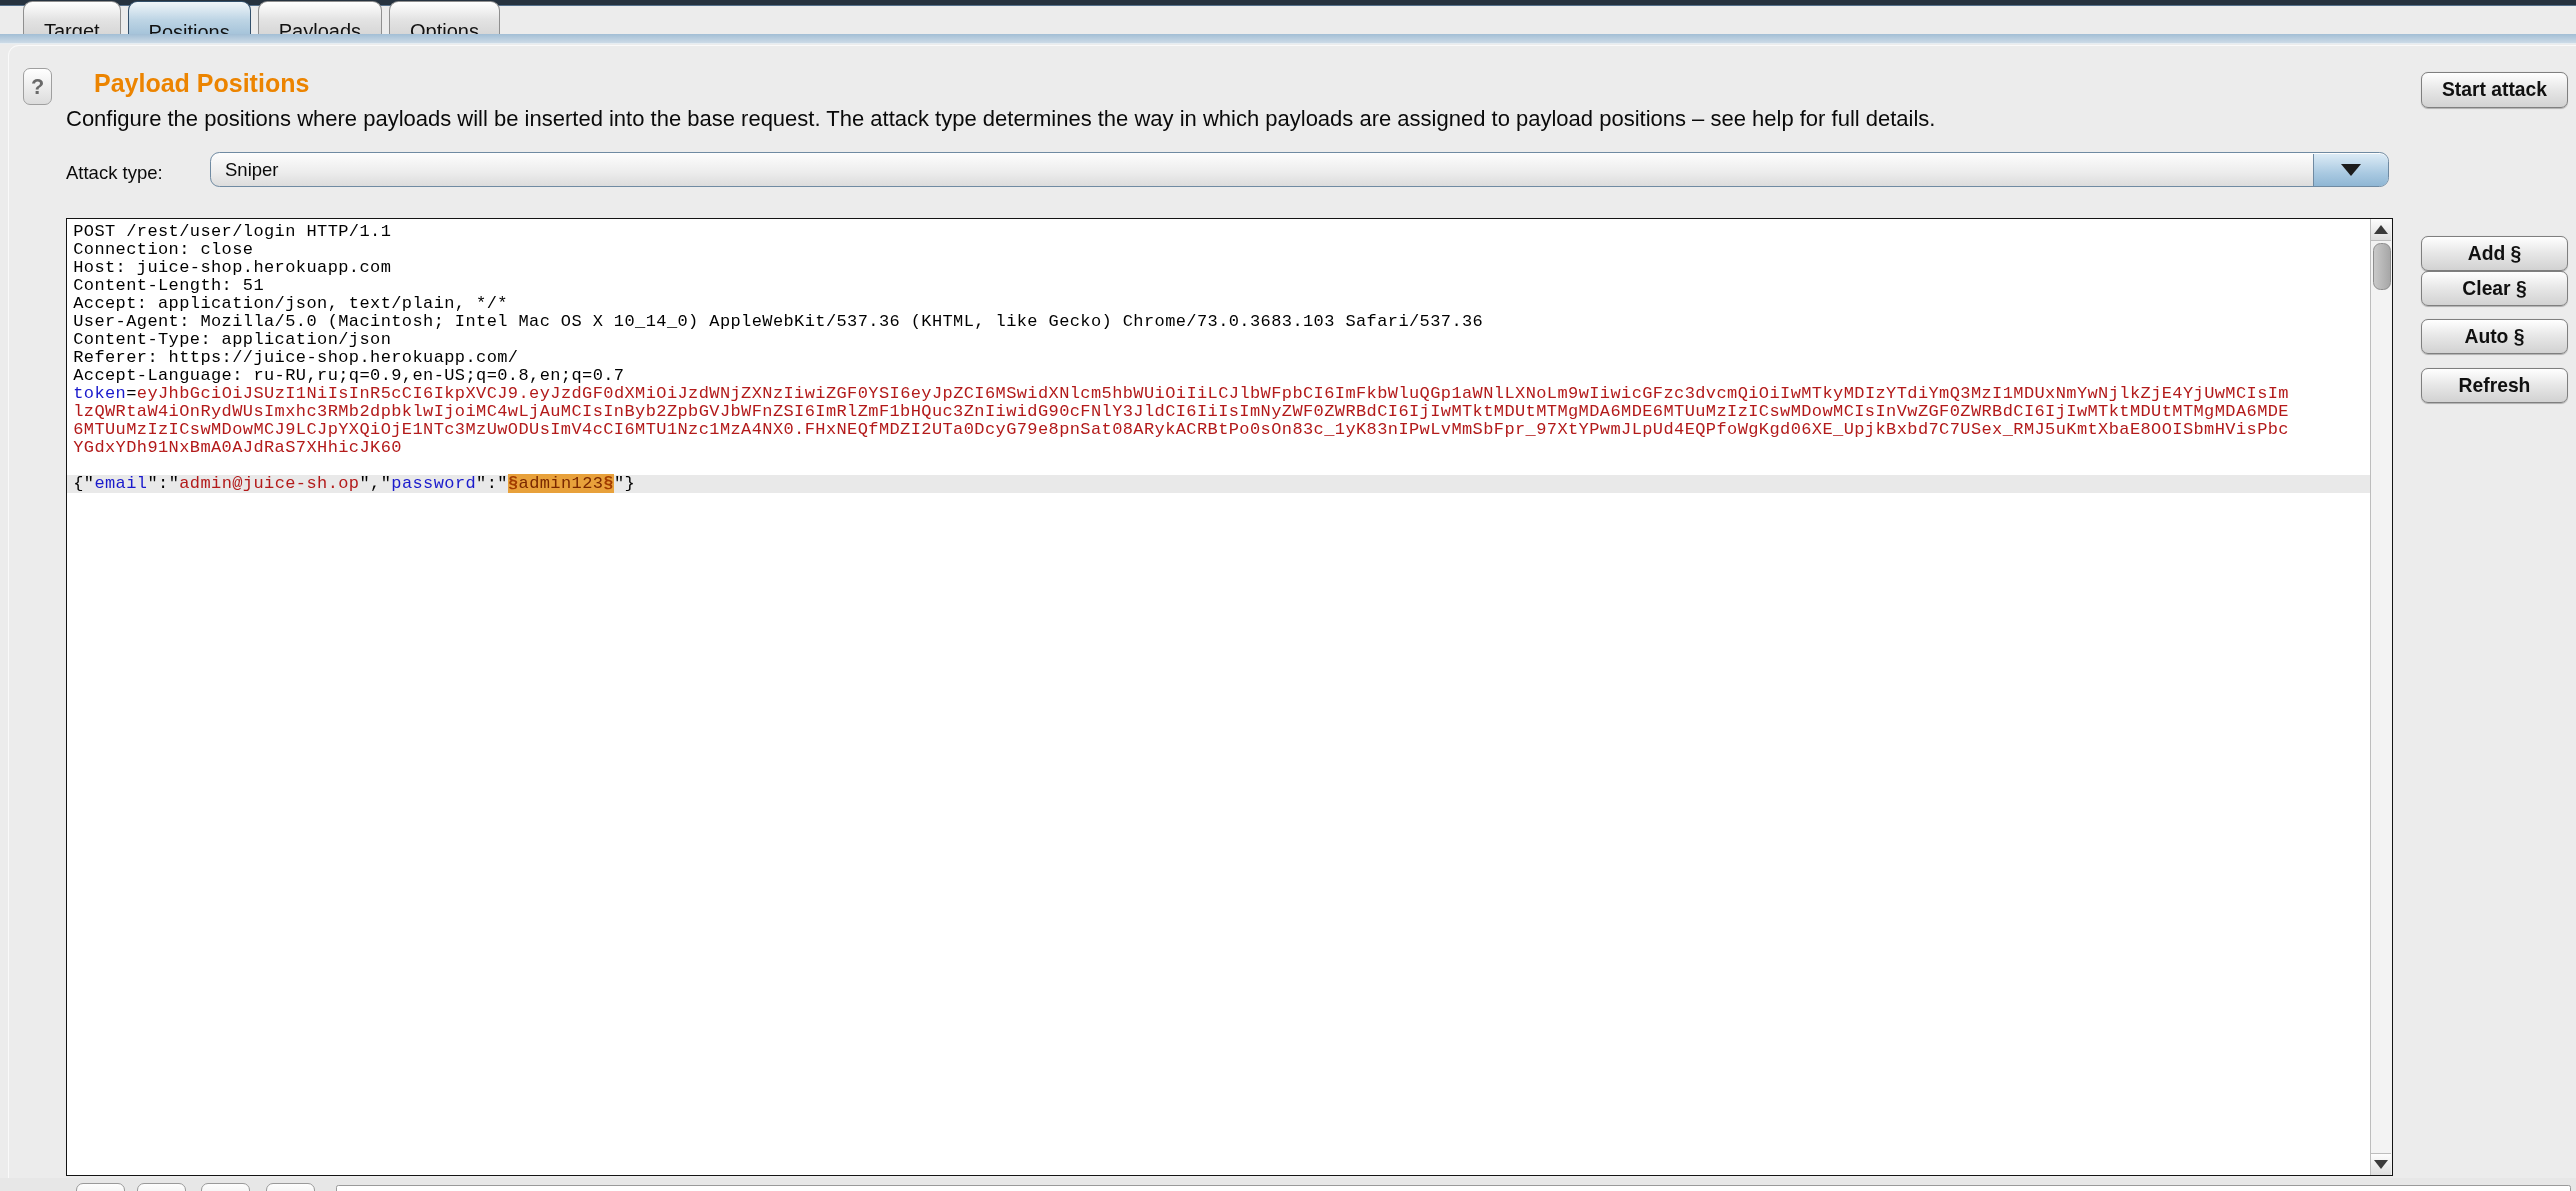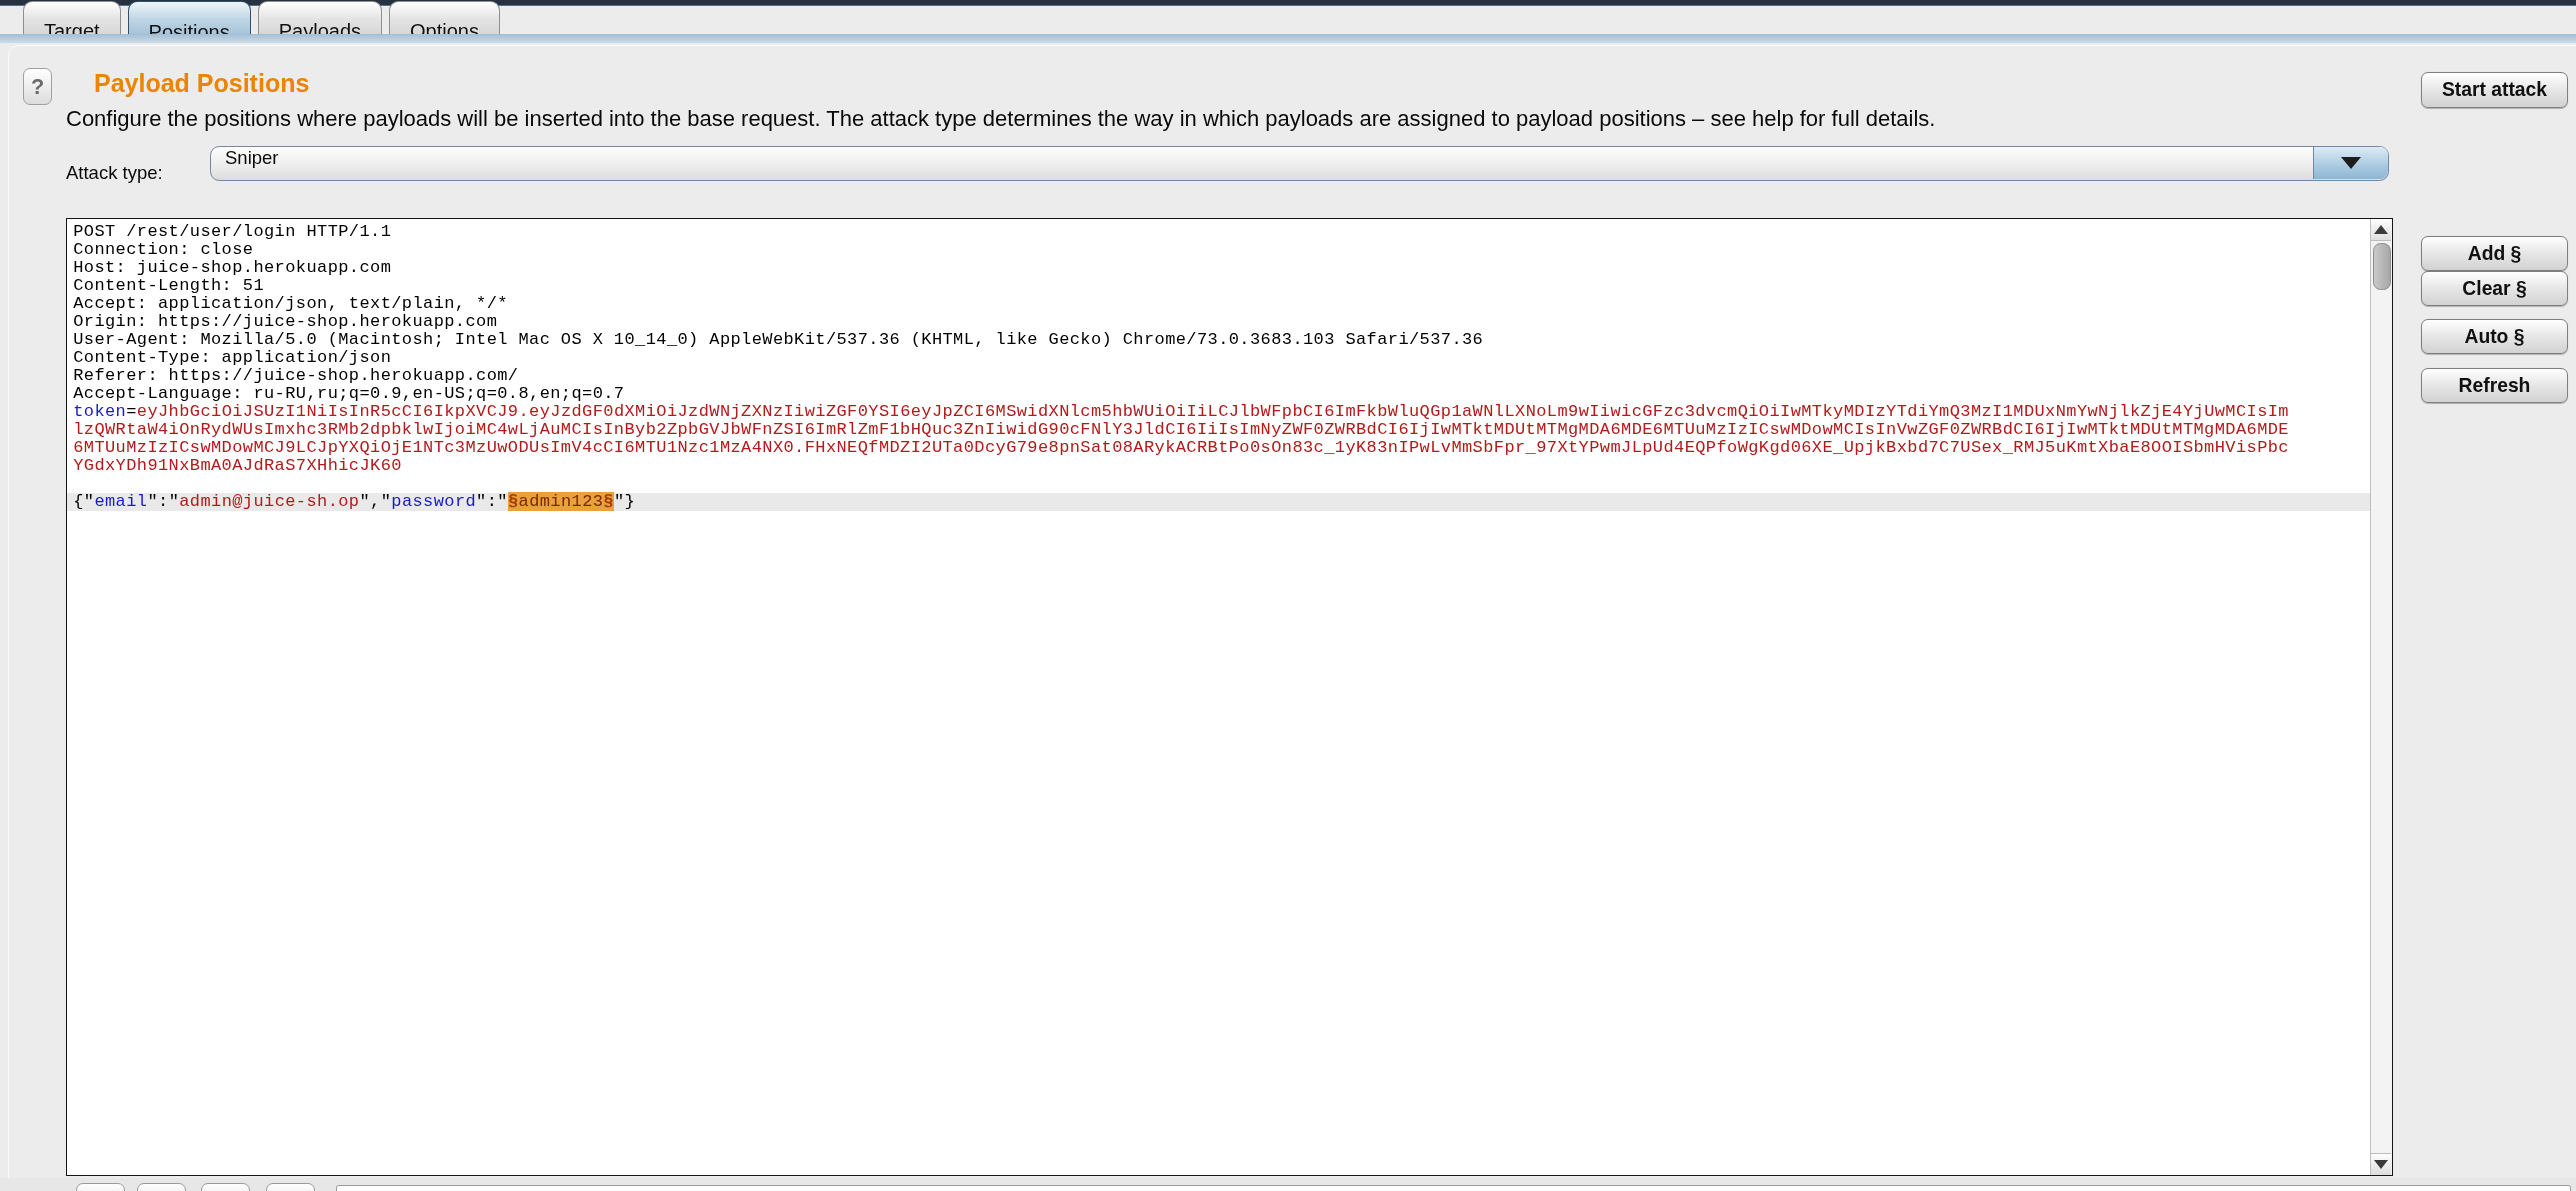--- a/index.html
+++ b/index.html
@@ -40,22 +40,22 @@
     border:1.5px solid #7f7f7f;border-radius:7px;box-sizing:border-box;
     font-size:19.3px;font-weight:600;color:#101010;text-align:center;
     font-family:"Liberation Sans", sans-serif;
     display:flex;align-items:center;justify-content:center;
     box-shadow:0 0.8px 0.8px rgba(0,0,0,.25);
   }
   .start-attack{left:2421px;top:72px;width:147px;height:36px;}
 
   
   .attack-type-label{left:66px;top:162px;font-size:18.5px;color:#0a0a0a;}
-  .dropdown{left:210px;top:146px;width:2179px;height:35px;border:1.5px solid #6f8aa2;border-radius:9.3px;
-    background:linear-gradient(#fdfdfd,#ececec 60%,#dcdcdc);box-sizing:border-box;display:flex;align-items:flex-start;}
+  .dropdown{left:210px;top:152px;width:2179px;height:35px;border:1.5px solid #6f8aa2;border-radius:9.3px;
+    background:linear-gradient(#fdfdfd,#ececec 60%,#dcdcdc);box-sizing:border-box;display:flex;align-items:center;}
   .dropdown-value{font-size:18.5px;color:#0a0a0a;padding-left:14px;flex:1;}
   .dropdown-arrow-box{width:74px;height:32px;border-left:0.8px solid #6f8aa2;border-radius:0 7.7px 7.7px 0;
     background:linear-gradient(#dcebf6,#a9c9e1 60%,#8fb6d4);display:flex;align-items:center;justify-content:center;}
   .tri-down{width:0;height:0;border-left:10px solid transparent;border-right:10px solid transparent;border-top:12.3px solid #1c1c1c;}
   .tri-up-s{width:0;height:0;border-left:7px solid transparent;border-right:7px solid transparent;border-bottom:9.3px solid #3a3a3a;}
   .tri-down-s{width:0;height:0;border-left:7px solid transparent;border-right:7px solid transparent;border-top:9.3px solid #3a3a3a;}
 
   
   .editor{left:66px;top:218px;width:2327px;height:958px;background:#ffffff;border:1.5px solid #141414;box-sizing:border-box;}
   .editor-text{position:absolute;left:0;top:0;right:21px;bottom:0;overflow:hidden;padding:3.9px 0 0 6.2px;}
@@ -119,21 +119,20 @@
   </span>
 </div>
 
 <div class="abs editor">
   <div class="editor-text" id="editor-lines">
       <div class="eline"><span class="tk">POST /rest/user/login HTTP/1.1</span></div>
       <div class="eline"><span class="tk">Connection: close</span></div>
       <div class="eline"><span class="tk">Host: juice-shop.herokuapp.com</span></div>
       <div class="eline"><span class="tk">Content-Length: 51</span></div>
       <div class="eline"><span class="tk">Accept: application/json, text/plain, */*</span></div>
-      <div class="eline"><span class="tk">Origin: https://juice-shop.herokuapp.com</span></div>
       <div class="eline"><span class="tk">User-Agent: Mozilla/5.0 (Macintosh; Intel Mac OS X 10_14_0) AppleWebKit/537.36 (KHTML, like Gecko) Chrome/73.0.3683.103 Safari/537.36</span></div>
       <div class="eline"><span class="tk">Content-Type: application/json</span></div>
       <div class="eline"><span class="tk">Referer: https://juice-shop.herokuapp.com/</span></div>
       <div class="eline"><span class="tk">Accept-Language: ru-RU,ru;q=0.9,en-US;q=0.8,en;q=0.7</span></div>
       <div class="eline"><span class="tb">token</span><span class="tk">=</span><span class="tr">eyJhbGciOiJSUzI1NiIsInR5cCI6IkpXVCJ9.eyJzdGF0dXMiOiJzdWNjZXNzIiwiZGF0YSI6eyJpZCI6MSwidXNlcm5hbWUiOiIiLCJlbWFpbCI6ImFkbWluQGp1aWNlLXNoLm9wIiwicGFzc3dvcmQiOiIwMTkyMDIzYTdiYmQ3MzI1MDUxNmYwNjlkZjE4YjUwMCIsIm</span></div>
       <div class="eline"><span class="tr">lzQWRtaW4iOnRydWUsImxhc3RMb2dpbklwIjoiMC4wLjAuMCIsInByb2ZpbGVJbWFnZSI6ImRlZmF1bHQuc3ZnIiwidG90cFNlY3JldCI6IiIsImNyZWF0ZWRBdCI6IjIwMTktMDUtMTMgMDA6MDE6MTUuMzIzICswMDowMCIsInVwZGF0ZWRBdCI6IjIwMTktMDUtMTMgMDA6MDE</span></div>
       <div class="eline"><span class="tr">6MTUuMzIzICswMDowMCJ9LCJpYXQiOjE1NTc3MzUwODUsImV4cCI6MTU1Nzc1MzA4NX0.FHxNEQfMDZI2UTa0DcyG79e8pnSat08ARykACRBtPo0sOn83c_1yK83nIPwLvMmSbFpr_97XtYPwmJLpUd4EQPfoWgKgd06XE_UpjkBxbd7C7USex_RMJ5uKmtXbaE8OOISbmHVisPbc</span></div>
       <div class="eline"><span class="tr">YGdxYDh91NxBmA0AJdRaS7XHhicJK60</span></div>
       <div class="eline">&nbsp;</div>
       <div class="eline hl"><span class="tk">{"</span><span class="tb">email</span><span class="tk">":"</span><span class="tr">admin@juice-sh.op</span><span class="tk">","</span><span class="tb">password</span><span class="tk">":"</span><span class="tps">§</span><span class="tp">admin123</span><span class="tps">§</span><span class="tk">"}</span></div>

